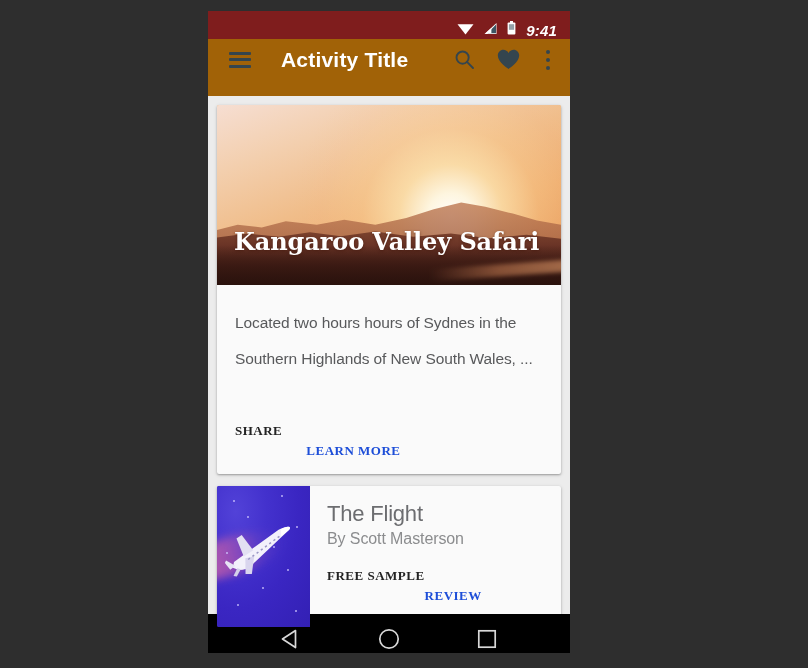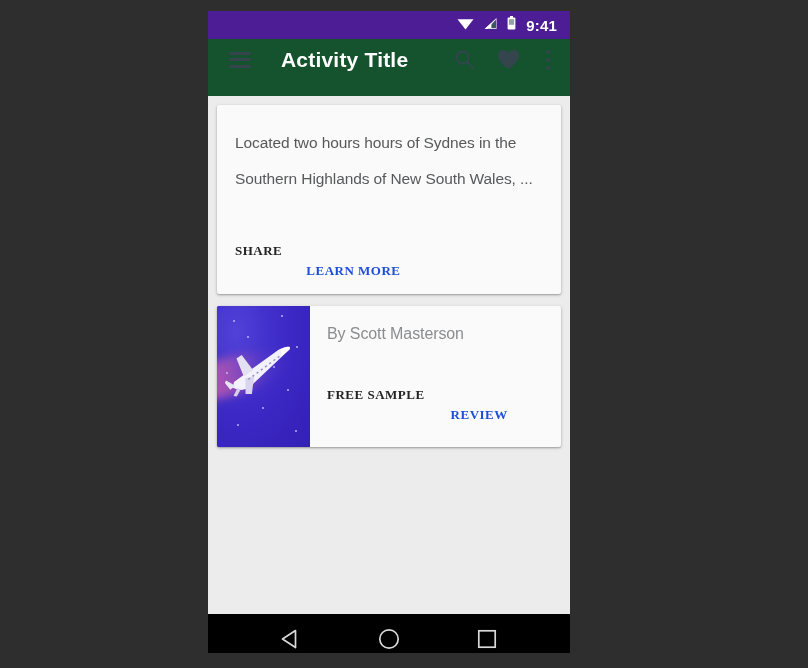--- a/index.html
+++ b/index.html
@@ -23,40 +23,41 @@
     top: 11px;
     width: 362px;
     height: 642px;
     background: #ececec;
     overflow: hidden;
   }
 
   
   #status-bar {
     height: 28px;
-    background: #4c1d95;
-    display: flex;
-    align-items: center;
+    background: #7f1d1d;
+    display: flex;
+    align-items: flex-end;
     justify-content: flex-end;
     padding-right: 13px;
     gap: 9px;
+    font-style: italic;
   }
   #status-bar .sb-icon { display: block; }
   #status-time {
     color: #ffffff;
     font-size: 15px;
     font-weight: bold;
     letter-spacing: 0.2px;
     margin-left: 1px;
   }
 
   
   #app-bar {
     height: 57px;
-    background: #14532d;
+    background: #a16207;
     display: flex;
     align-items: center;
     padding: 0 16px 16px 21px;
     justify-content: space-between;
   }
   #hamburger-icon {
     width: 22px;
     height: 16px;
     display: flex;
     flex-direction: column;
@@ -262,21 +263,20 @@
   #card-book-author {
     color: #8b8c8e;
     font-size: 16px;
     margin-top: 4px;
     letter-spacing: -0.1px;
   }
   #card-book-actions {
     margin-top: auto;
     display: flex;
     align-items: center;
-    gap: 26px;
     padding-bottom: 24px;
   }
 
   
   #nav-bar {
     height: 50px;
     background: #000000;
     display: flex;
     align-items: center;
     justify-content: space-around;
@@ -346,20 +346,28 @@
         <b></b>
         <b></b>
       </div>
     </div>
   </div>
 
   <div id="content">
 
     <div id="card-travel">
 
+      <div id="card-travel-media">
+        <div class="sky"></div>
+        <div class="ridge-far"></div>
+        <div class="ridge-near"></div>
+        <div class="ground-haze"></div>
+        <div class="road-streak"></div>
+        <div id="card-travel-title">Kangaroo Valley Safari</div>
+      </div>
 
       <div id="card-travel-body">
         <div id="card-travel-text">Located two hours hours of Sydnes in the Southern Highlands of New South Wales, ...</div>
       </div>
 
       <div class="card-actions">
         <button class="btn-flat btn-dark">SHARE</button>
         <button class="btn-flat btn-accent">LEARN MORE</button>
       </div>
     </div>
@@ -402,20 +410,21 @@
             <rect x="38" y="24.8" width="2.2" height="1.5" transform="rotate(-18 38 24.8)"></rect>
             <rect x="43" y="23.2" width="2.2" height="1.5" transform="rotate(-18 43 23.2)"></rect>
             <rect x="48" y="21.6" width="2.2" height="1.5" transform="rotate(-18 48 21.6)"></rect>
             <rect x="53" y="20" width="2.2" height="1.5" transform="rotate(-18 53 20)"></rect>
             <rect x="58" y="18.4" width="2.2" height="1.5" transform="rotate(-18 58 18.4)"></rect>
           </g>
         </svg>
       </div>
 
       <div id="card-book-info">
+        <div id="card-book-title">The Flight</div>
         <div id="card-book-author">By Scott Masterson</div>
 
         <div id="card-book-actions">
           <button class="btn-flat btn-dark">FREE SAMPLE</button>
           <button class="btn-flat btn-accent">REVIEW</button>
         </div>
       </div>
     </div>
   </div>
 

